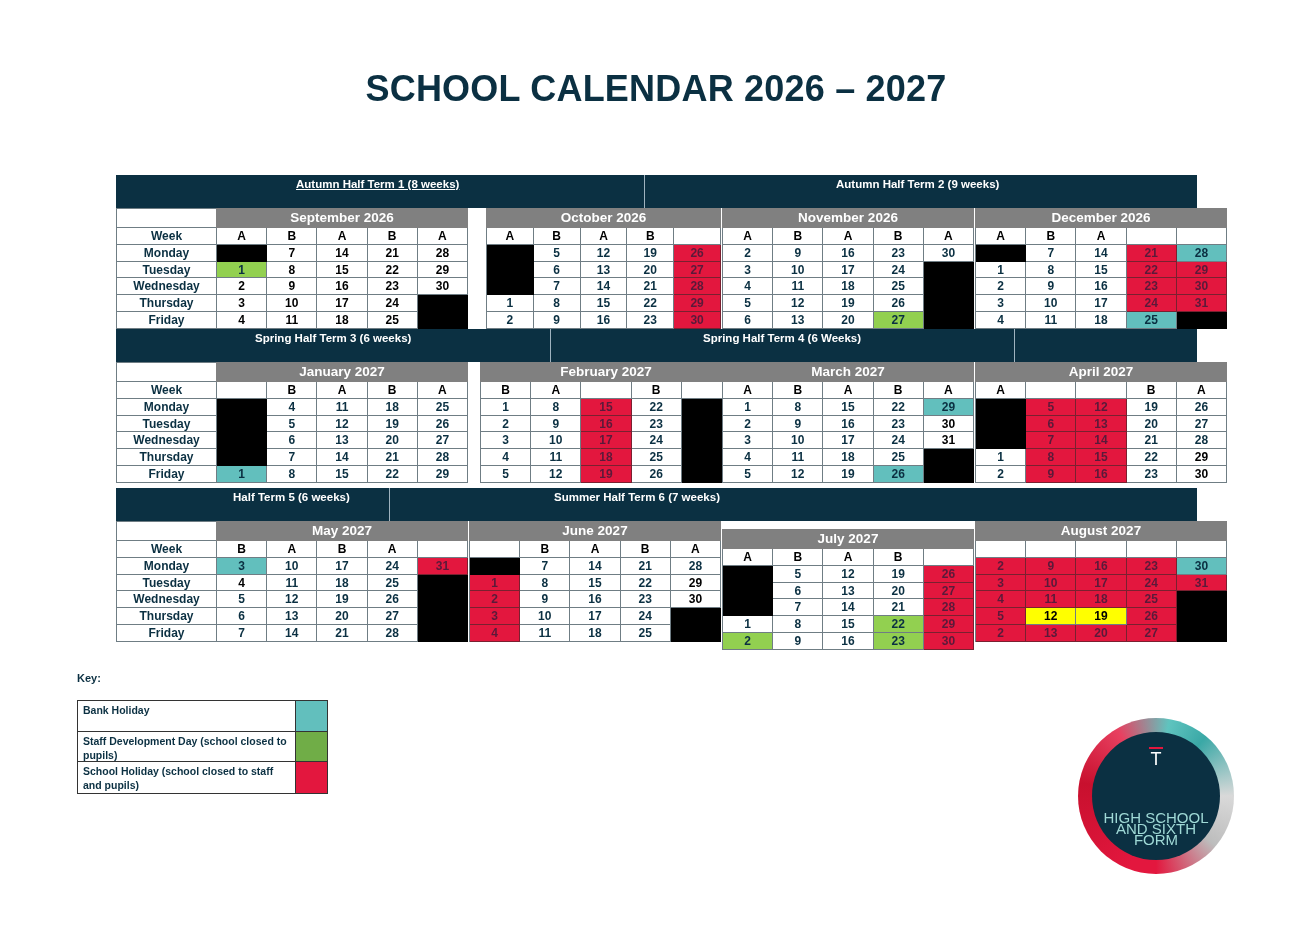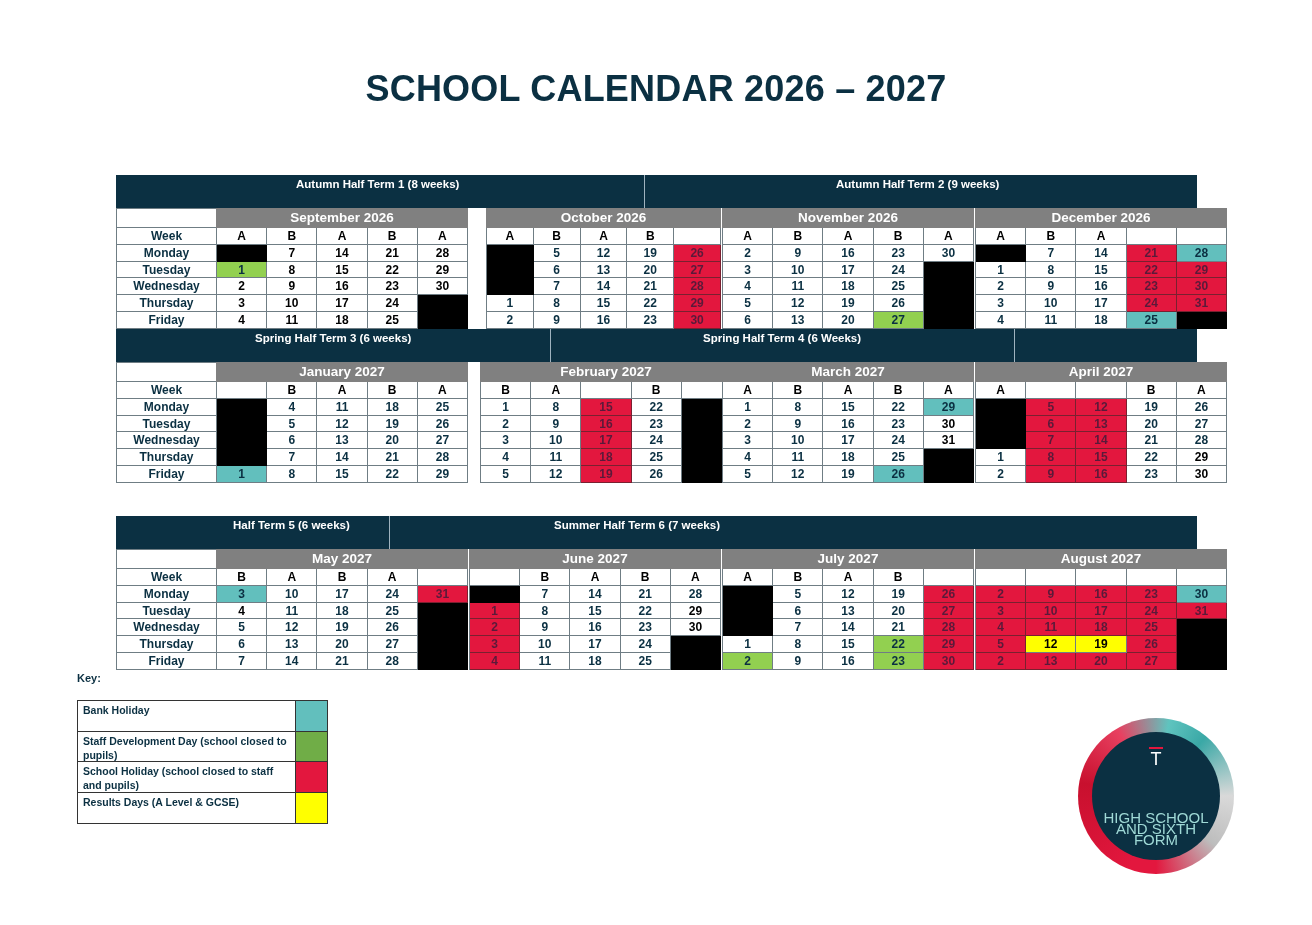--- a/index.html
+++ b/index.html
@@ -38,21 +38,21 @@
   .logo-sub { position: absolute; top: 80px; left: 0; width: 100%; font-size: 15px; line-height: 11px; color: #9fd9d6; }
 </style>
 </head>
 <body>
 
 <div class="title">SCHOOL CALENDAR 2026 – 2027</div>
 
 <div id="blocks-root">
     <div class="block" style="top: 175px;">
       <div class="term-bar">
-        <div class="term-label" style="left: 180px;">Autumn Half Term 1 (8 weeks)</div>
+        <div class="term-label" style="left: 180px; text-decoration: underline;">Autumn Half Term 1 (8 weeks)</div>
         <div class="term-label" style="left: 720px;">Autumn Half Term 2 (9 weeks)</div>
         <div class="term-divider" style="left: 528px;"></div>
       </div>
       <div class="months">
         <div class="label-col">
           <div class="blank"></div>
           <div class="cell-label">Week</div>
           <div class="cell-label">Monday</div>
           <div class="cell-label">Tuesday</div>
           <div class="cell-label">Wednesday</div>
@@ -353,21 +353,21 @@
             <div class="c black-text">29</div>
             <div class="c">2</div>
             <div class="c hol">9</div>
             <div class="c hol">16</div>
             <div class="c">23</div>
             <div class="c black-text">30</div>
           </div>
         </div>
       </div>
     </div>
-    <div class="block" style="top: 516px; text-decoration: underline;">
+    <div class="block" style="top: 488px; text-decoration: underline;">
       <div class="term-bar">
         <div class="term-label" style="left: 117px;">Half Term 5 (6 weeks)</div>
         <div class="term-label" style="left: 438px;">Summer Half Term 6 (7 weeks)</div>
         <div class="term-divider" style="left: 273px;"></div>
       </div>
       <div class="months">
         <div class="label-col">
           <div class="blank"></div>
           <div class="cell-label">Week</div>
           <div class="cell-label">Monday</div>
@@ -439,21 +439,21 @@
             <div class="c">17</div>
             <div class="c">24</div>
             <div class="c blk"></div>
             <div class="c hol">4</div>
             <div class="c">11</div>
             <div class="c">18</div>
             <div class="c">25</div>
             <div class="c blk"></div>
           </div>
         </div>
-        <div class="month" style="left: 606px;">
+        <div class="month" style="left: 606px; margin-top: 8px;">
           <div class="month-head">July 2027</div>
           <div class="grid">
             <div class="c wk">A</div>
             <div class="c wk">B</div>
             <div class="c wk">A</div>
             <div class="c wk">B</div>
             <div class="c wk"></div>
             <div class="c blk"></div>
             <div class="c">5</div>
             <div class="c">12</div>
@@ -527,24 +527,20 @@
     <div class="key-swatch" style="background: rgb(98, 191, 189);"></div>
   </div>
   <div class="key-row">
     <div class="key-text">Staff Development Day (school closed to pupils)</div>
     <div class="key-swatch" style="background: rgb(112, 173, 71);"></div>
   </div>
   <div class="key-row">
     <div class="key-text">School Holiday (school closed to staff and pupils)</div>
     <div class="key-swatch" style="background: rgb(227, 23, 62);"></div>
   </div>
-  <div class="key-row">
-    <div class="key-text">Results Days (A Level &amp; GCSE)</div>
-    <div class="key-swatch" style="background: rgb(255, 255, 0);"></div>
-  </div>
 </div>
 
 <div class="logo">
   <div class="logo-inner">
     <div class="logo-t">T</div>
     <div class="logo-sub">
       <div>HIGH SCHOOL</div>
       <div>AND SIXTH FORM</div>
     </div>
   </div>

